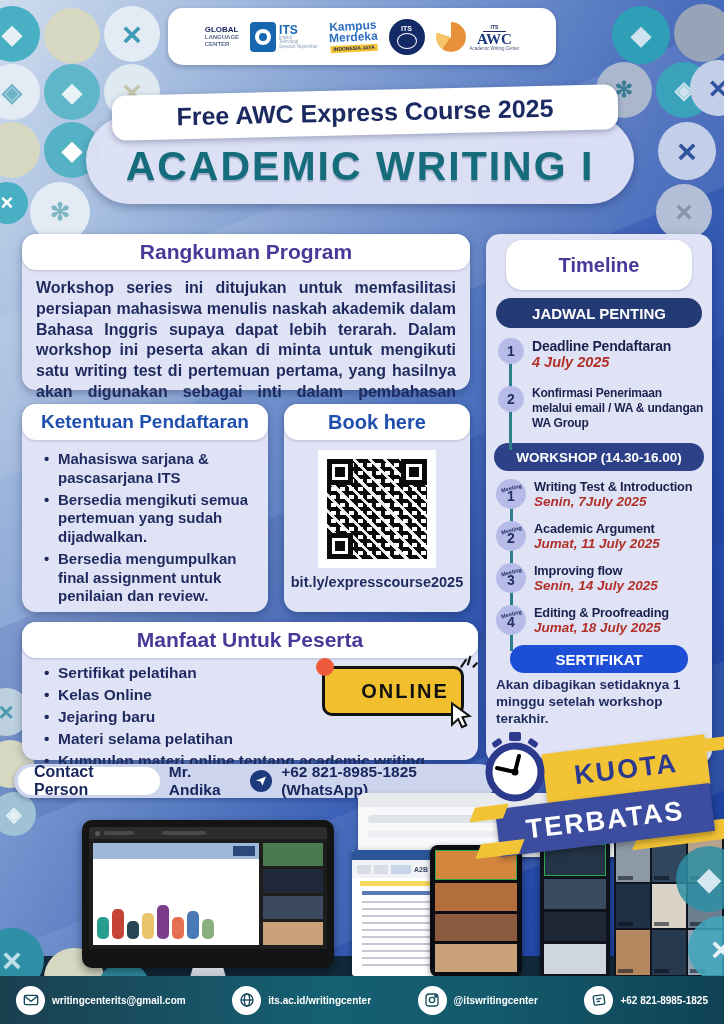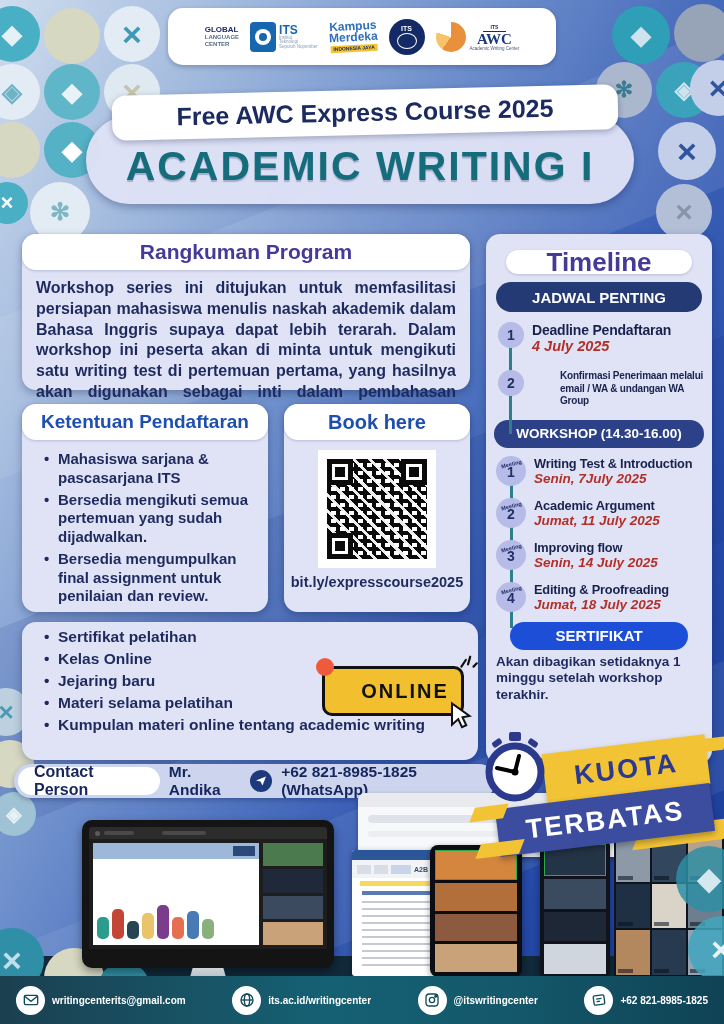--- a/index.html
+++ b/index.html
@@ -200,20 +200,21 @@
     <div class="qrwrap">
       <div class="qr"></div>
       <div class="fp" style="left:9px;top:9px;"></div>
       <div class="fp" style="right:9px;top:9px;"></div>
       <div class="fp" style="left:9px;bottom:9px;"></div>
     </div>
     <div class="body-text" style="text-align:center;font-size:14.5px;font-weight:600;">bit.ly/expresscourse2025</div>
   </div>
 
   <div class="card" style="left:22px;top:622px;width:456px;height:138px;">
+    <div class="card-head hd-purple" style="font-size:21px;">Manfaat Untuk Peserta</div>
     <ul class="blt body-text" style="font-size:15.5px;line-height:1.22;margin-top:6px;">
       <li>Sertifikat pelatihan</li>
       <li>Kelas Online</li>
       <li>Jejaring baru</li>
       <li>Materi selama pelatihan</li>
       <li>Kumpulan materi online tentang academic writing</li>
     </ul>
     <div class="online">
       <div class="dot"></div>
       <span>ONLINE</span>
@@ -224,35 +225,35 @@
         <g stroke="#111" stroke-width="2" stroke-linecap="round">
           <line x1="4" y1="16" x2="8" y2="10"></line>
             <line x1="10" y1="14" x2="12" y2="7"></line>
             <line x1="15" y1="16" x2="18" y2="13"></line>
         </g>
       </svg>
     </div>
   </div>
 
   <div class="card" style="left:486px;top:234px;width:226px;height:530px;">
-    <div class="card-head hd-purple" style="width:186px;margin:16px auto 0;border-radius:16px;height:24px;font-size:26px;">Timeline</div>
+    <div class="card-head hd-purple" style="width:186px;margin:6px auto 0;border-radius:16px;height:50px;font-size:20px;">Timeline</div>
     <div class="pill" style="background:#233a74;height:30px;margin:8px 10px 4px;font-size:15px;">JADWAL PENTING</div>
 
     <div class="tl-sec" style="padding:6px 8px 2px 12px;">
       <div class="tl-line" style="left:23px;top:22px;height:96px;"></div>
       <div class="tl-item" style="margin-bottom:16px;">
         <div class="num-circle">1</div>
         <div>
           <div class="tl-title" style="font-size:14px;">Deadline Pendaftaran</div>
           <div class="tl-date" style="font-size:14.5px;">4 July 2025</div>
         </div>
       </div>
       <div class="tl-item">
         <div class="num-circle">2</div>
-        <div class="tl-title" style="font-size:10px;line-height:1.25;margin-left:28px;">Konfirmasi Penerimaan melalui email / WA &amp; undangan WA Group</div>
+        <div class="tl-title" style="font-size:12px;line-height:1.25;">Konfirmasi Penerimaan melalui email / WA &amp; undangan WA Group</div>
       </div>
     </div>
 
     <div class="pill" style="background:#2c4187;height:28px;margin:10px 8px 4px;font-size:13.5px;">WORKSHOP (14.30-16.00)</div>
 
     <div class="tl-sec" style="padding:4px 6px 0 10px;">
       <div class="tl-line" style="left:24px;top:18px;height:158px;"></div>
 
       <div class="tl-item" style="margin-bottom:12px;">
         <div class="m-badge">

